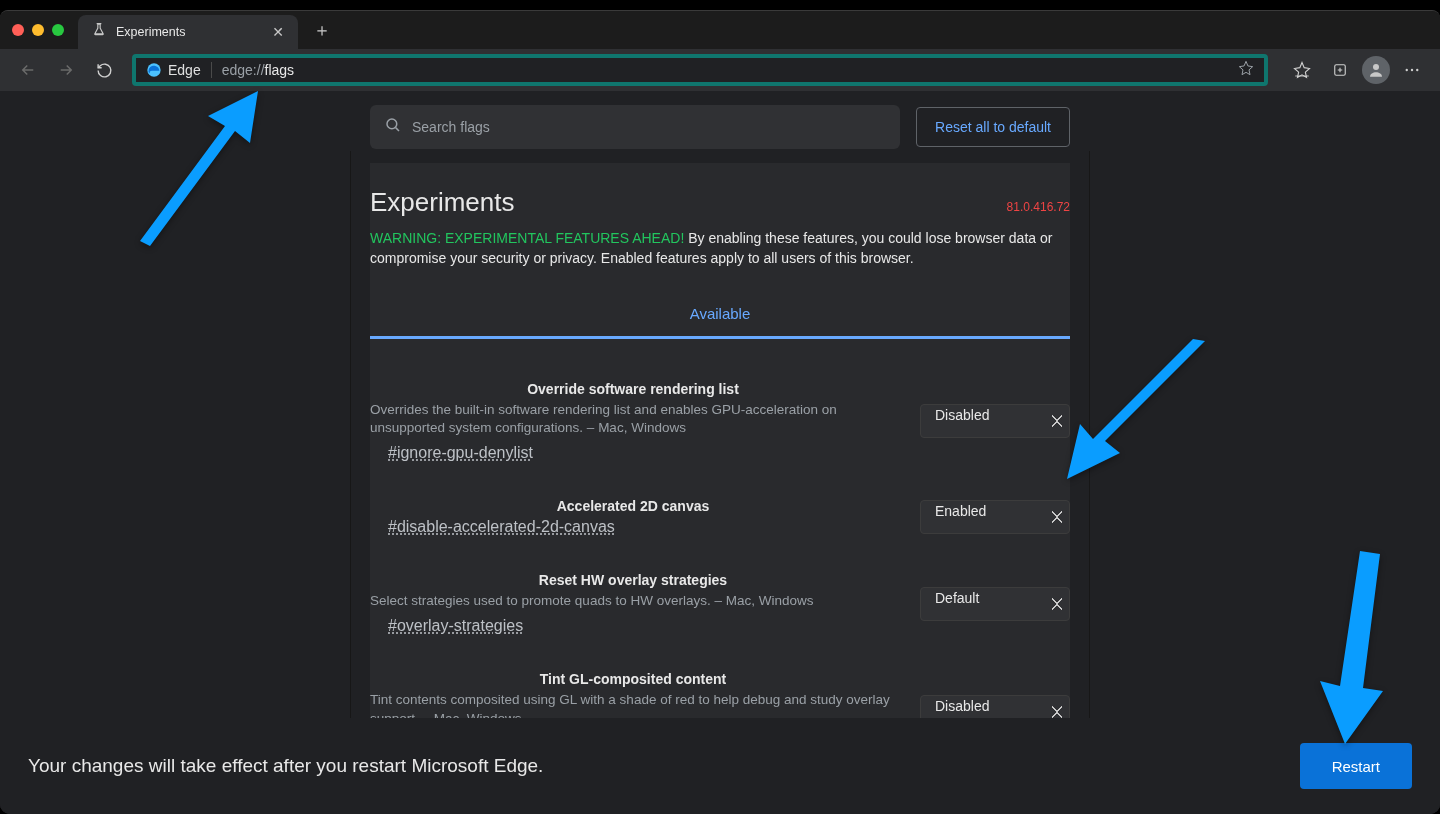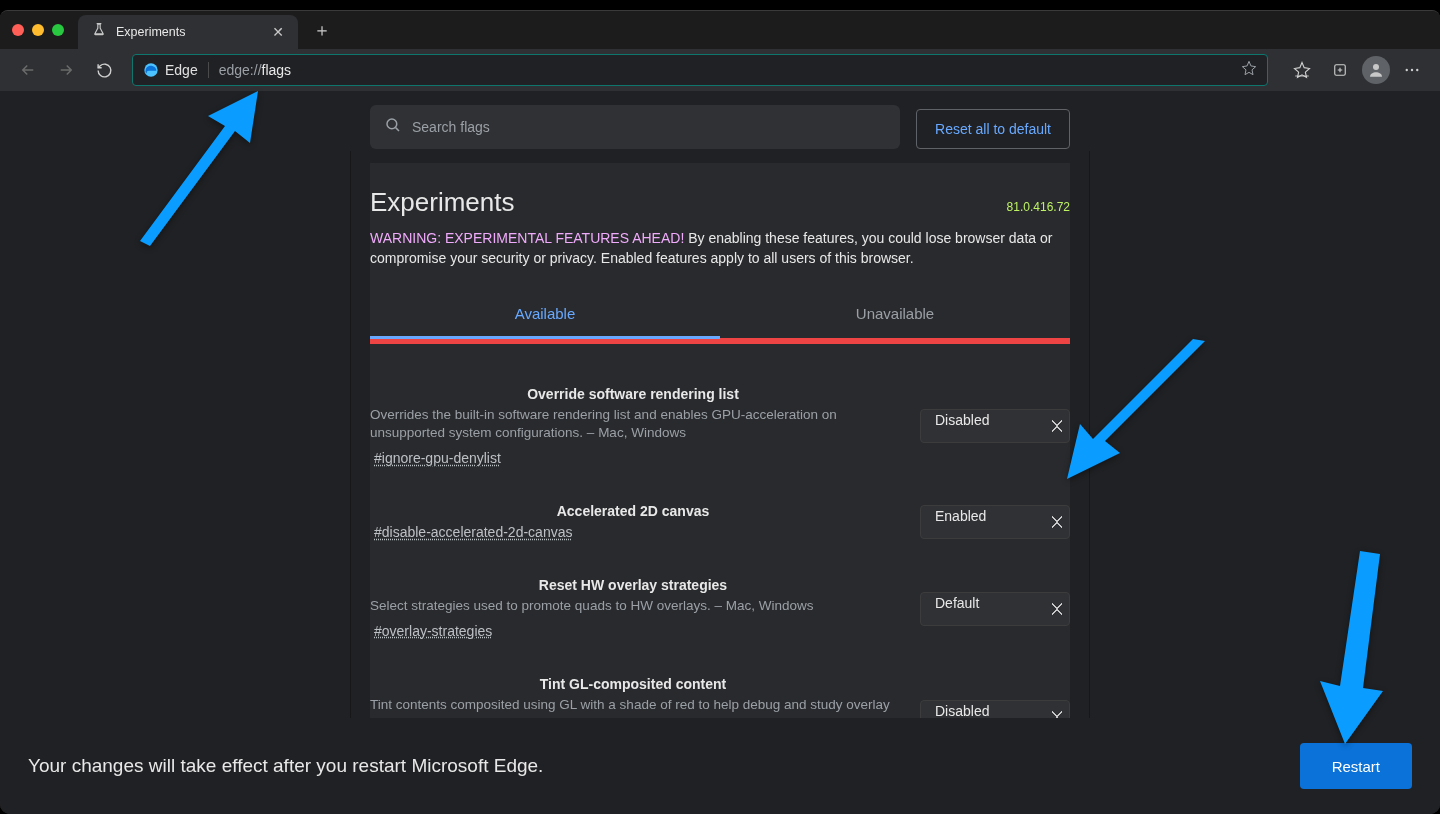--- a/index.html
+++ b/index.html
@@ -22,60 +22,60 @@
   .tab { display: flex; align-items: center; gap: 10px; background: #2f3033; height: 34px; margin-top: 4px; padding: 0 14px; border-radius: 8px 8px 0 0; width: 220px; position: relative; }
   .tab .favicon svg { fill: #c8c8c8; }
   .tab .tab-title { font-size: 12.5px; color: #e8e8e8; flex: 1; white-space: nowrap; overflow: hidden; text-overflow: ellipsis; }
   .tab .tab-close { color: #c8c8c8; font-size: 14px; cursor: pointer; line-height: 1; }
   .newtab { margin-left: 10px; color: #c8c8c8; font-size: 18px; cursor: pointer; width: 28px; text-align: center; }
 
   
   .toolbar { height: 42px; background: #2f3033; display: flex; align-items: center; padding: 0 12px; gap: 6px; }
   .tb-icon { width: 32px; height: 32px; display: flex; align-items: center; justify-content: center; color: #cfcfcf; border-radius: 4px; cursor: pointer; }
   .tb-icon.disabled { color: #6a6a6a; cursor: default; }
-  .omnibox { flex: 1; height: 32px; margin: 0 6px; background: #202124; border: 1px solid #0f766e; border-radius: 4px; display: flex; align-items: center; padding: 0 10px; gap: 10px; }
+  .omnibox { flex: 1; height: 32px; margin: 0 6px; background: #202124; border: 4px solid #0f766e; border-radius: 4px; display: flex; align-items: center; padding: 0 10px; gap: 10px; }
   .omnibox .edge-logo { display:flex; align-items:center; gap:6px; color:#e0e0e0; font-size:14px; padding-right:10px; border-right:1px solid #4a4a4a; }
   .omnibox .url { font-size: 14px; color: #9aa0a6; }
   .omnibox .url .path { color: #e8e8e8; }
   .omnibox .star { margin-left: auto; color: #9aa0a6; }
   .toolbar-right { display: flex; align-items: center; gap: 6px; margin-left: 6px; }
   .avatar { width: 28px; height: 28px; border-radius: 50%; background: #5f6368; display: flex; align-items: center; justify-content: center; }
   .avatar svg { fill: #c8c8c8; }
 
   
   .page { position: absolute; top: 80px; left: 0; right: 0; bottom: 0; background: #202124; }
   .center { width: 700px; margin: 0 auto; position: relative; }
 
   
-  .controls-row { display: flex; align-items: flex-end; gap: 16px; padding-top: 14px; padding-bottom: 14px; }
+  .controls-row { display: flex; align-items: center; gap: 16px; padding-top: 14px; padding-bottom: 14px; }
   .search-box { flex: 1; height: 44px; background: #303134; border-radius: 6px; display: flex; align-items: center; padding: 0 14px; gap: 10px; }
   .search-box input { background: transparent; border: none; outline: none; color: #e8e8e8; font-size: 14px; width: 100%; }
   .search-box input::placeholder { color: #9aa0a6; }
   .reset-btn { height: 40px; padding: 11px 18px; border: 1px solid #5f6368; color: #68a9ff; background: transparent; border-radius: 4px; font-size: 14px; cursor: pointer; }
 
   .main-panel { background: #292a2d; border-radius: 0; padding: 18px 0 0 0; margin-top: 0; min-height: 620px; position: relative; }
   .panel-inner { padding: 0 0; }
   .page-title { font-size: 26px; font-weight: 500; color: #e8e8e8; padding: 0 0 0 0; }
   .title-row { display:flex; align-items:baseline; justify-content:space-between; padding: 6px 0 10px; }
-  .version { font-size: 12px; color: #bef264; }
+  .version { font-size: 12px; color: #ef4444; }
   .warning { font-size: 14px; line-height: 1.45; color: #e8e8e8; padding-bottom: 22px; }
-  .warning .warn-red { color: #f0abfc; font-weight: 500; }
-
-  
-  .tabbar { display: flex; border-bottom: 6px solid #ef4444; }
+  .warning .warn-red { color: #22c55e; font-weight: 500; }
+
+  
+  .tabbar { display: flex; border-bottom: 1px solid #ef4444; flex-direction: column; }
   .tabbar .t { flex: 1; text-align: center; padding: 14px 0; font-size: 15px; color: #9aa0a6; cursor: pointer; }
   .tabbar .t.active { color: #68a9ff; border-bottom: 3px solid #68a9ff; margin-bottom: -1px; }
 
   
   .flags { padding-top: 28px; }
   .flag { display: flex; gap: 24px; padding: 14px 0 22px 0; }
   .flag-body { flex: 1; }
   .flag-title { font-size: 14px; font-weight: 600; color: #e8e8e8; margin-bottom: 4px; text-align: center; }
   .flag-desc { font-size: 13.5px; color: #9aa0a6; line-height: 1.4; margin-bottom: 6px; }
-  .flag-hash { font-size: 14px; color: #bdc1c6; text-decoration: underline dotted; margin-left: 4px; cursor: pointer; }
+  .flag-hash { font-size: 16px; color: #bdc1c6; text-decoration: underline dotted; margin-left: 18px; cursor: pointer; }
   .flag-select { align-self: center; }
   .sel { appearance: none; -webkit-appearance: none; background: #303134; color: #e8e8e8; border: 1px solid #3c3c3c; border-radius: 4px; height: 34px; width: 150px; padding: 0 28px 12px 14px; font-size: 14px; position: relative; }
   .sel-wrap { position: relative; display: inline-block; }
   .sel-wrap::after { content: ""; position: absolute; right: 8px; top: 50%; transform: translateY(-50%); width: 10px; height: 12px;
      background:
        linear-gradient(45deg, transparent 45%, #c8c8c8 45%, #c8c8c8 55%, transparent 55%) 0 0 / 5px 6px no-repeat,
        linear-gradient(-45deg, transparent 45%, #c8c8c8 45%, #c8c8c8 55%, transparent 55%) 5px 0 / 5px 6px no-repeat,
        linear-gradient(135deg, transparent 45%, #c8c8c8 45%, #c8c8c8 55%, transparent 55%) 0 6px / 5px 6px no-repeat,
        linear-gradient(-135deg, transparent 45%, #c8c8c8 45%, #c8c8c8 55%, transparent 55%) 5px 6px / 5px 6px no-repeat;
      pointer-events: none;
@@ -203,21 +203,20 @@
           <div class="title-row">
             <h1 class="page-title">Experiments</h1>
             <span class="version">81.0.416.72</span>
           </div>
           <p class="warning">
             <span class="warn-red">WARNING: EXPERIMENTAL FEATURES AHEAD!</span><span> By enabling these features, you could lose browser data or compromise your security or privacy. Enabled features apply to all users of this browser.</span>
           </p>
 
           <div class="tabbar">
             <div class="t active">Available</div>
-            <div class="t">Unavailable</div>
           </div>
 
           <div class="flags" id="flags-list">
               <div class="flag">
                 <div class="flag-body"><div class="flag-title">Override software rendering list</div><div class="flag-desc">Overrides the built-in software rendering list and enables GPU-acceleration on unsupported system configurations. – Mac, Windows</div><a class="flag-hash">#ignore-gpu-denylist</a></div>
                 <div class="flag-select"><span class="sel-wrap"><select class="sel"><option>Default</option><option>Enabled</option><option selected="">Disabled</option></select></span></div>
               </div>
               <div class="flag">
                 <div class="flag-body"><div class="flag-title">Accelerated 2D canvas</div><a class="flag-hash">#disable-accelerated-2d-canvas</a></div>
                 <div class="flag-select"><span class="sel-wrap"><select class="sel"><option>Default</option><option selected="">Enabled</option><option>Disabled</option></select></span></div>

